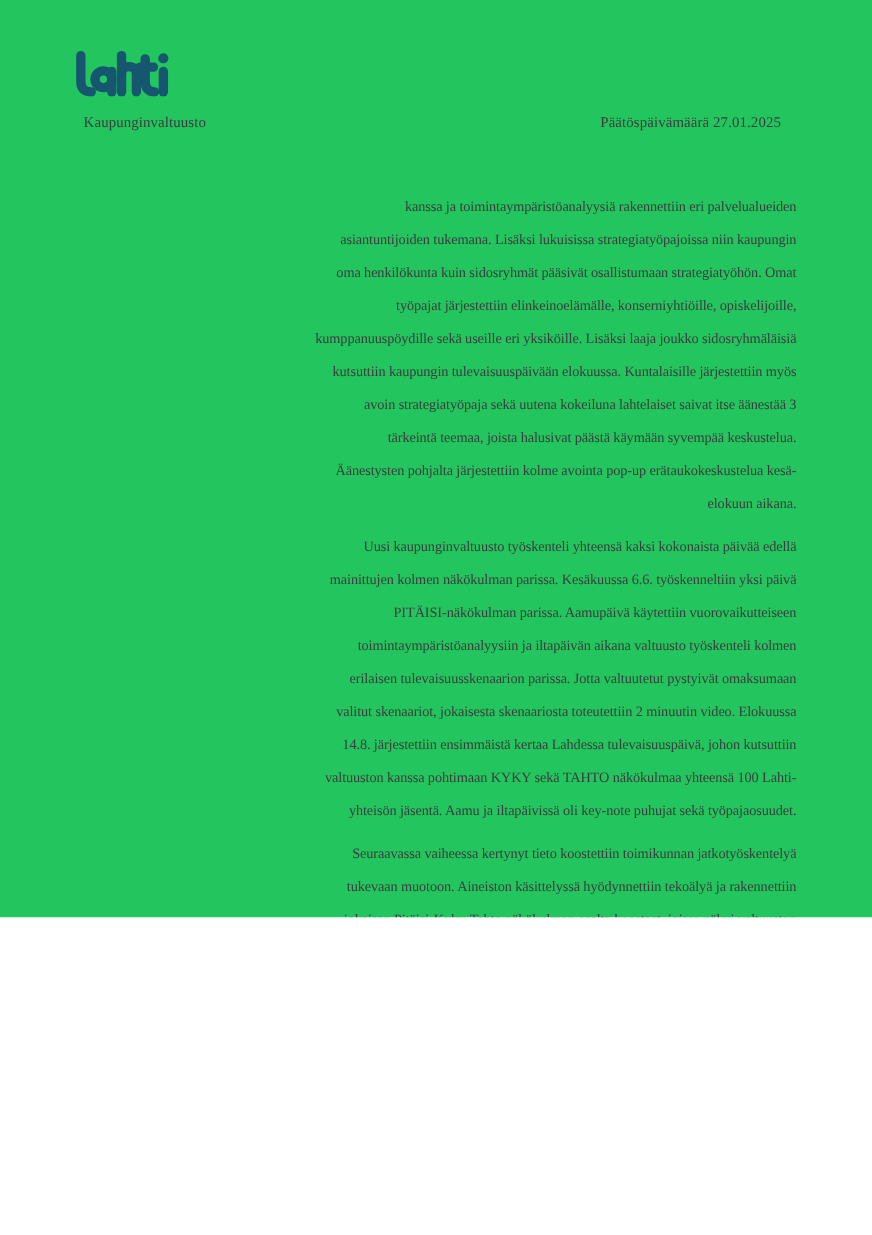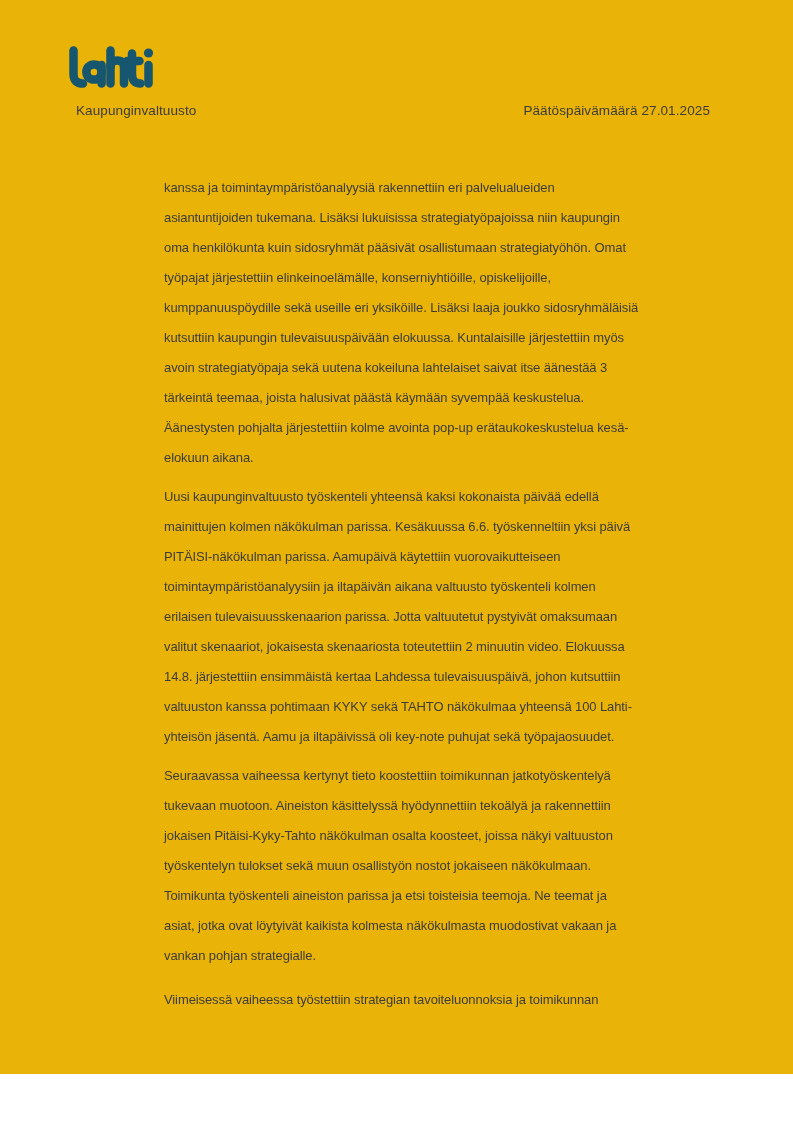--- a/index.html
+++ b/index.html
@@ -9,24 +9,24 @@
   }
   * { box-sizing: border-box; }
   html, body {
     margin: 0;
     padding: 0;
     background: #ffffff;
   }
   .page {
     position: relative;
     width: 793px;
-    height: 1074px;
-    background: #eab308;
+    height: 834px;
+    background: #22c55e;
     overflow: hidden;
-    font-family: Liberation Sans, sans-serif;
+    font-family: Liberation Serif, serif;
     color: var(--text-color);
   }
   .logo {
     position: absolute;
     left: 66px;
     top: 46px;
     width: 98px;
     height: 42px;
   }
   .logo svg { display: block; width: 98px; height: 42px; }
@@ -55,20 +55,21 @@
     top: 173px;
     width: 560px;
     font-size: 13px;
     line-height: 30px;
     letter-spacing: -0.1px;
     color: var(--text-color);
   }
   .para {
     margin: 0 0 9px 0;
     white-space: pre; 
+    text-align: right;
   }
   .para.gap-before {
     margin-top: 14px; 
   }
 </style>
 </head>
 <body>
 
 <div class="page">
 

